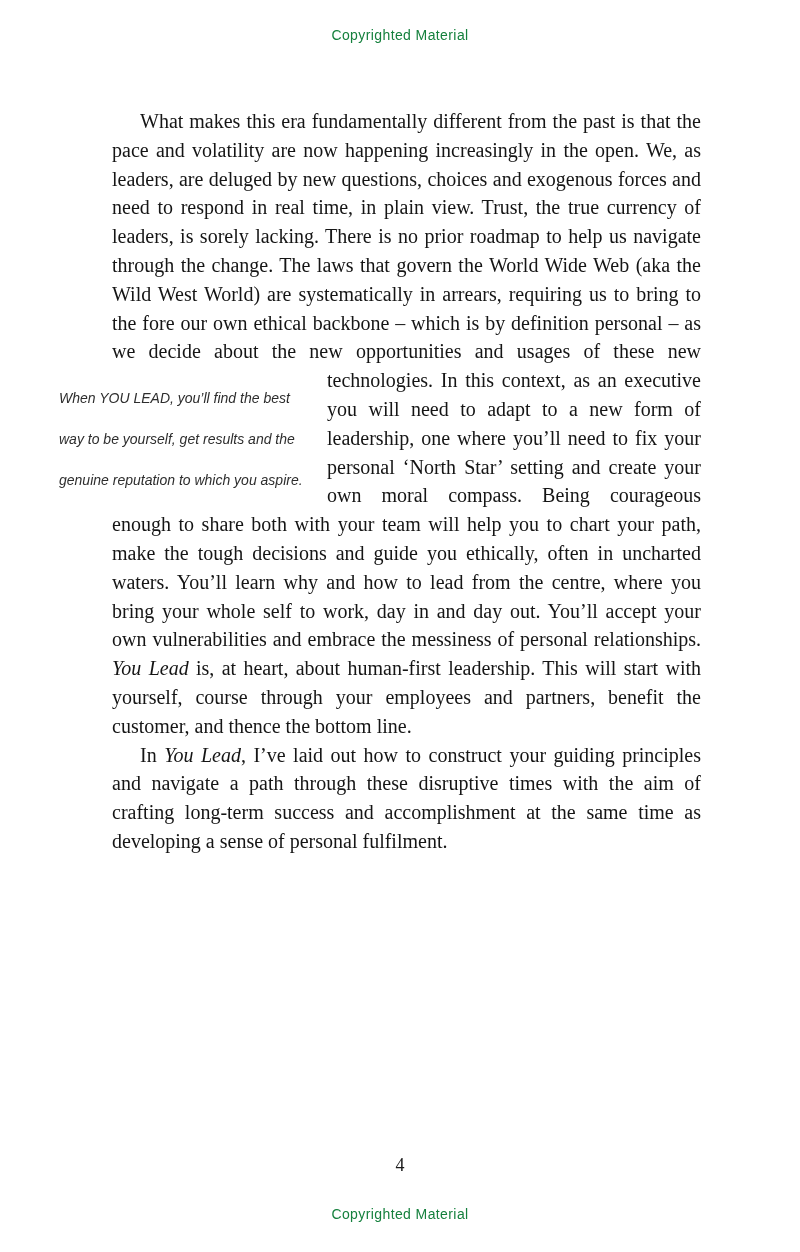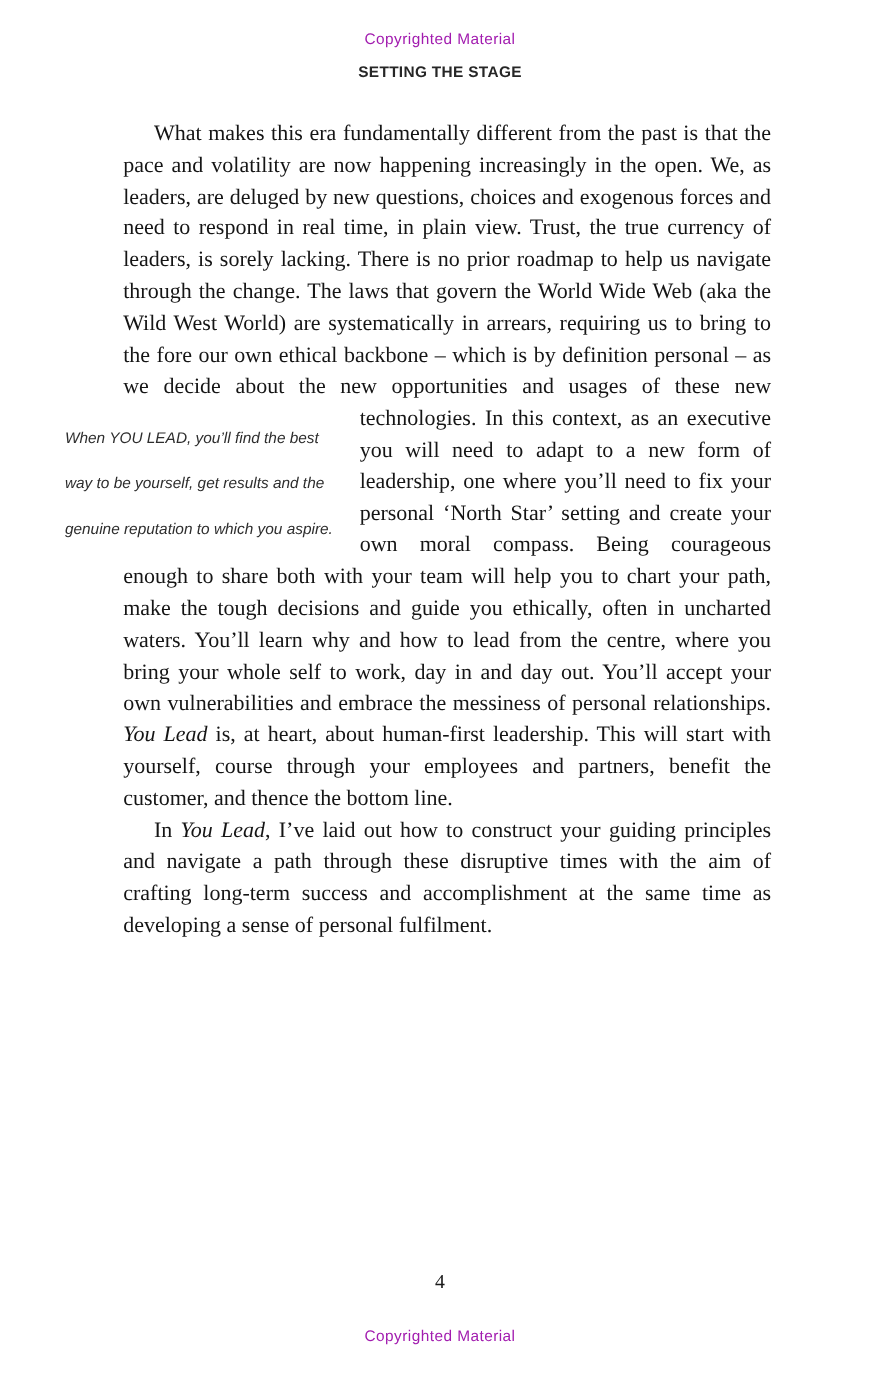--- a/index.html
+++ b/index.html
@@ -11,21 +11,21 @@
     background: #ffffff;
     overflow: hidden;
   }
   .copyright-notice {
     position: absolute;
     left: 0;
     width: 100%;
     text-align: center;
     font-family: "Liberation Sans", sans-serif;
     font-size: 14px;
-    color: #a21caf;
+    color: #15803d;
     letter-spacing: 0.4px;
   }
   .copyright-top { top: 27px; }
   .copyright-bottom { top: 1206px; }
   .running-header {
     position: absolute;
     top: 57px;
     left: 0;
     width: 100%;
     text-align: center;
@@ -73,21 +73,20 @@
     color: #1a1a1a;
   }
 </style>
 </head>
 <body>
 
 <div class="page">
 
   <div class="copyright-notice copyright-top">Copyrighted Material</div>
 
-  <div class="running-header">SETTING THE STAGE</div>
 
   <div class="body-text">
 
 
     <p class="indented">
       <span>What makes this era fundamentally different from the past is that the pace and volatility are now happening increasingly in the open. We, as leaders, are deluged by new questions, choices and exogenous forces and need to respond in real time, in plain view. Trust, the true currency of leaders, is sorely lacking. There is no prior roadmap to help us navigate through the change. The laws that govern the World Wide Web (aka the Wild West World) are systematically in arrears, requiring us to bring to the fore our own ethical backbone – which is by definition personal – as we decide about the new opportunities and usages of these new </span><span class="pull-quote">When YOU LEAD, you’ll find the best way to be yourself, get results and the genuine reputation to which you aspire.</span><span>technologies. In this context, as an executive you will need to adapt to a new form of leadership, one where you’ll need to fix your personal ‘North Star’ setting and create your own moral compass. Being courageous enough to share both with your team will help you to chart your path, make the tough decisions and guide you ethically, often in uncharted waters. You’ll learn why and how to lead from the centre, where you bring your whole self to work, day in and day out. You’ll accept your own vulnerabilities and embrace the messiness of personal relationships. </span><span class="book-title">You Lead</span><span> is, at heart, about human-first leadership. This will start with yourself, course through your employees and partners, benefit the customer, and thence the bottom line.</span>
     </p>
 
     <p class="indented">
       <span>In </span><span class="book-title">You Lead</span><span>, I’ve laid out how to construct your guiding principles and navigate a path through these disruptive times with the aim of crafting long-term success and accomplishment at the same time as developing a sense of personal fulfilment.</span>

